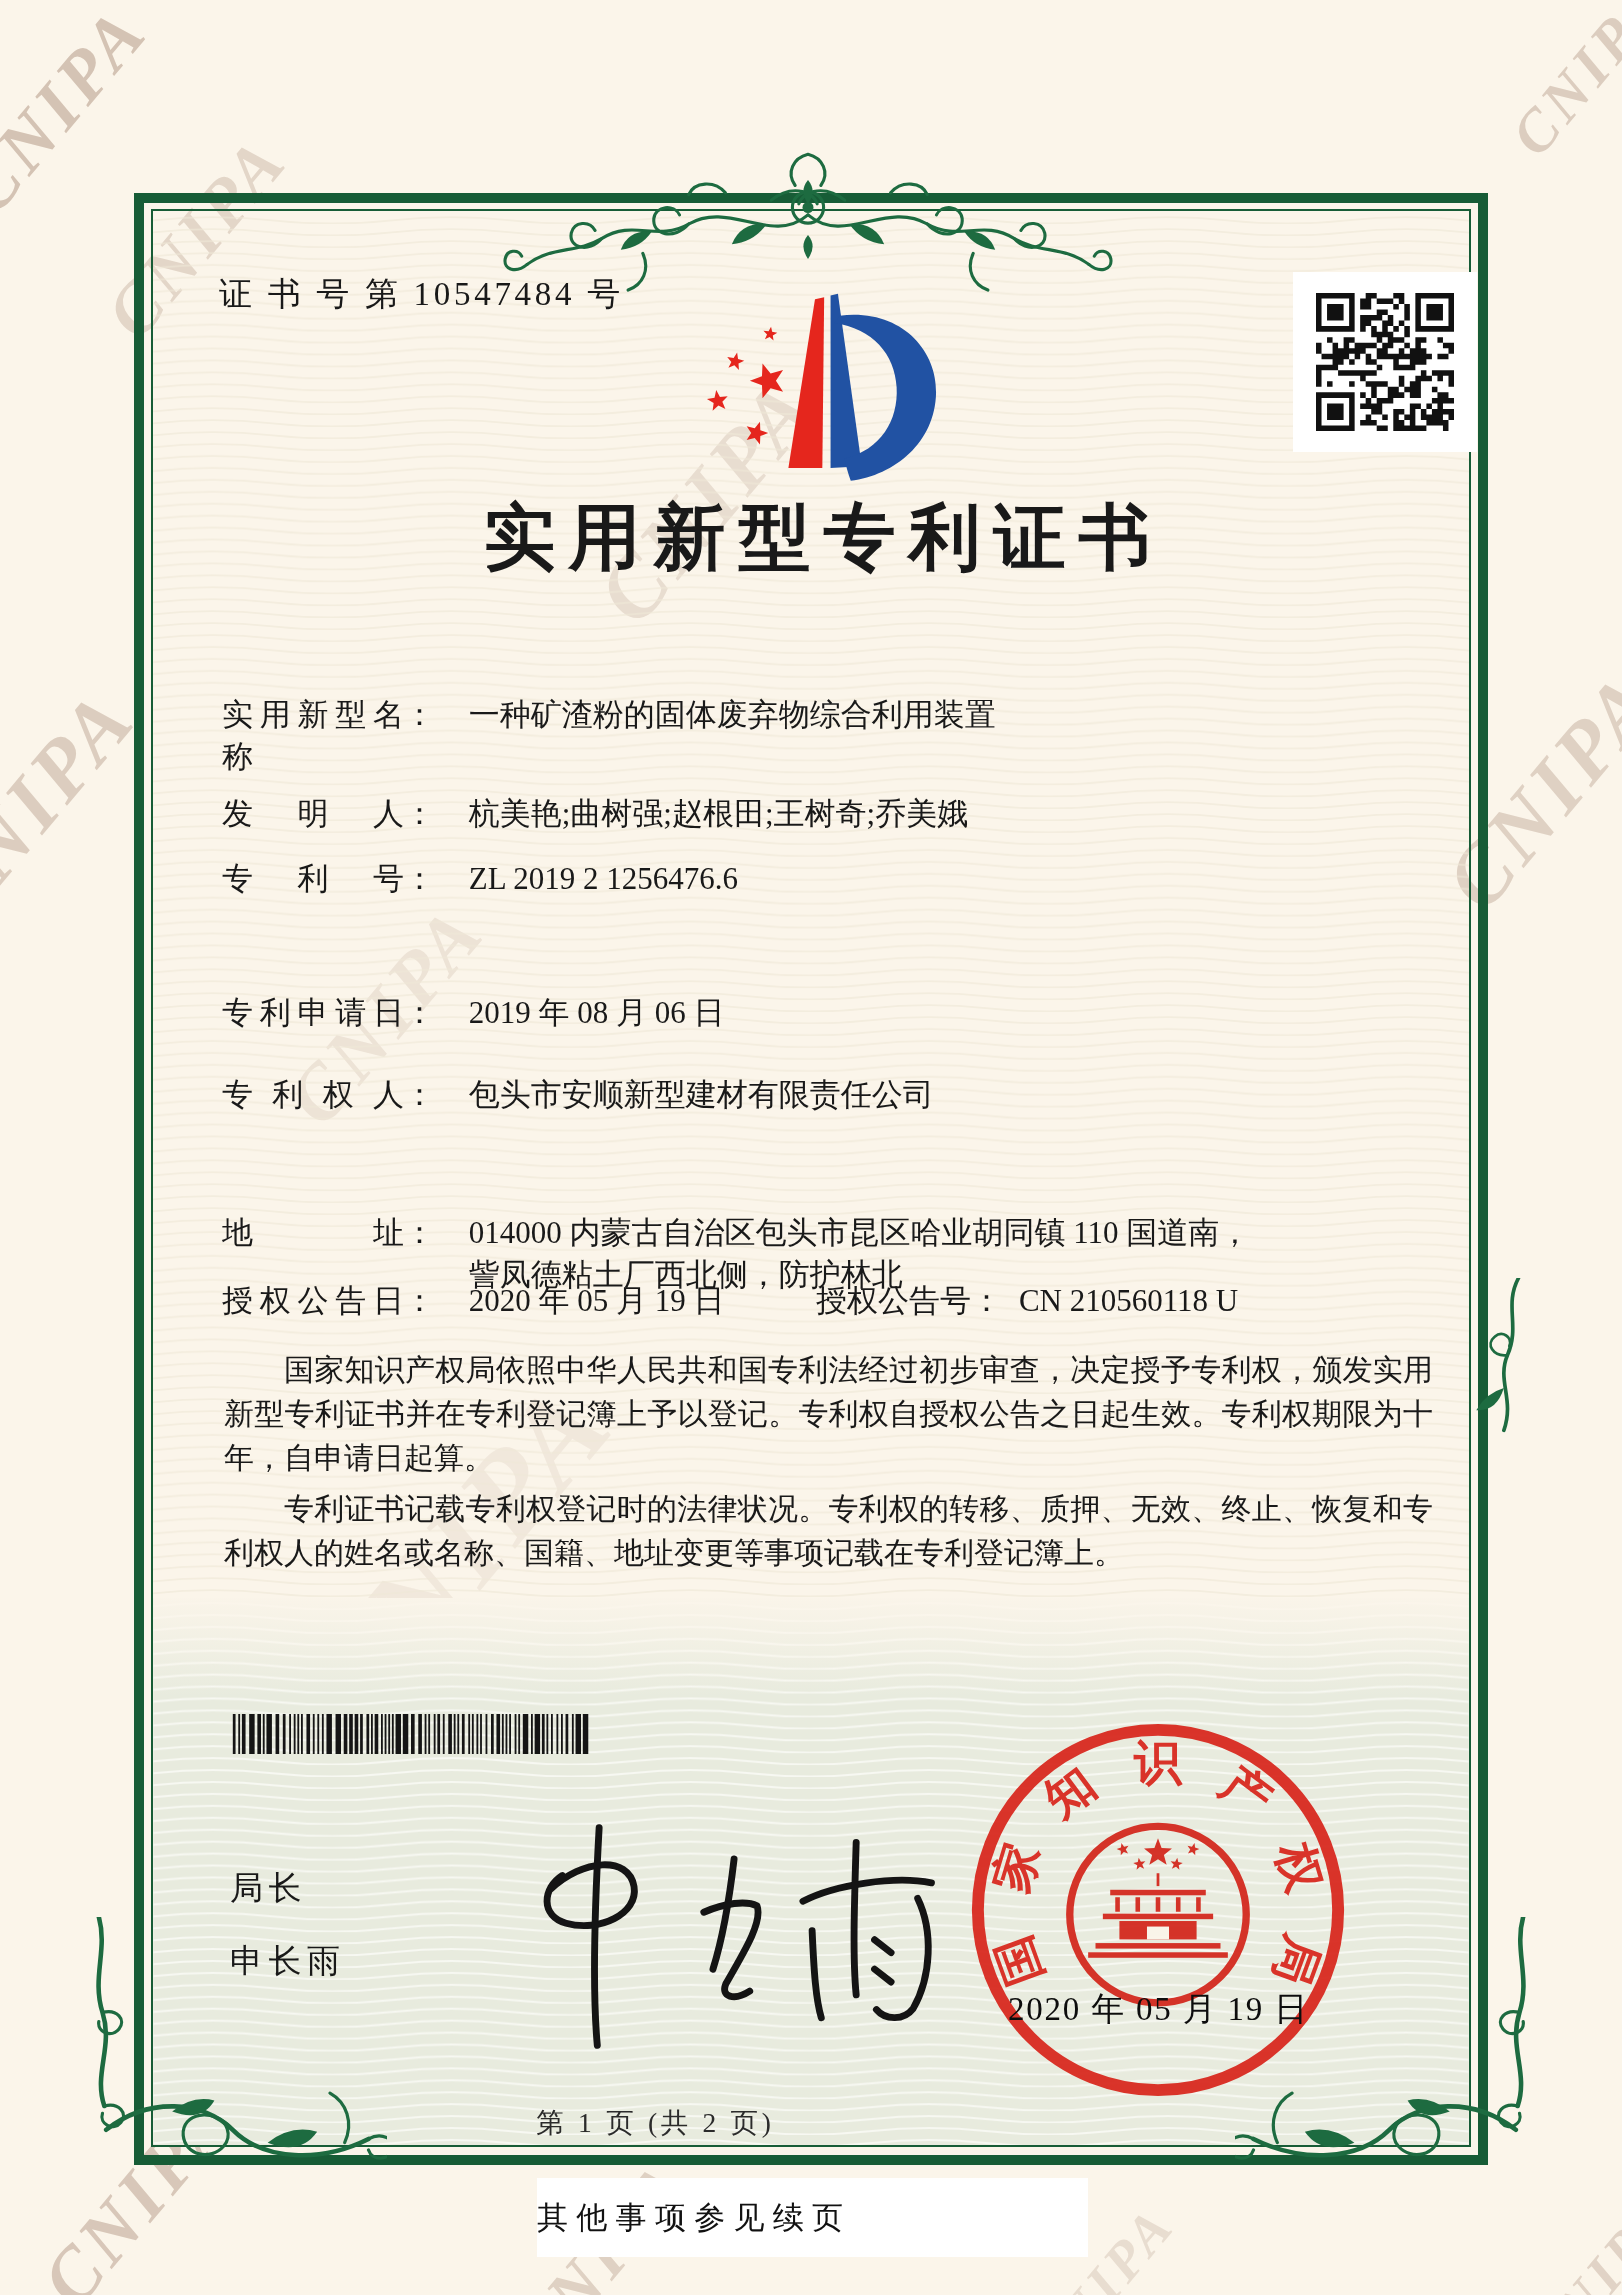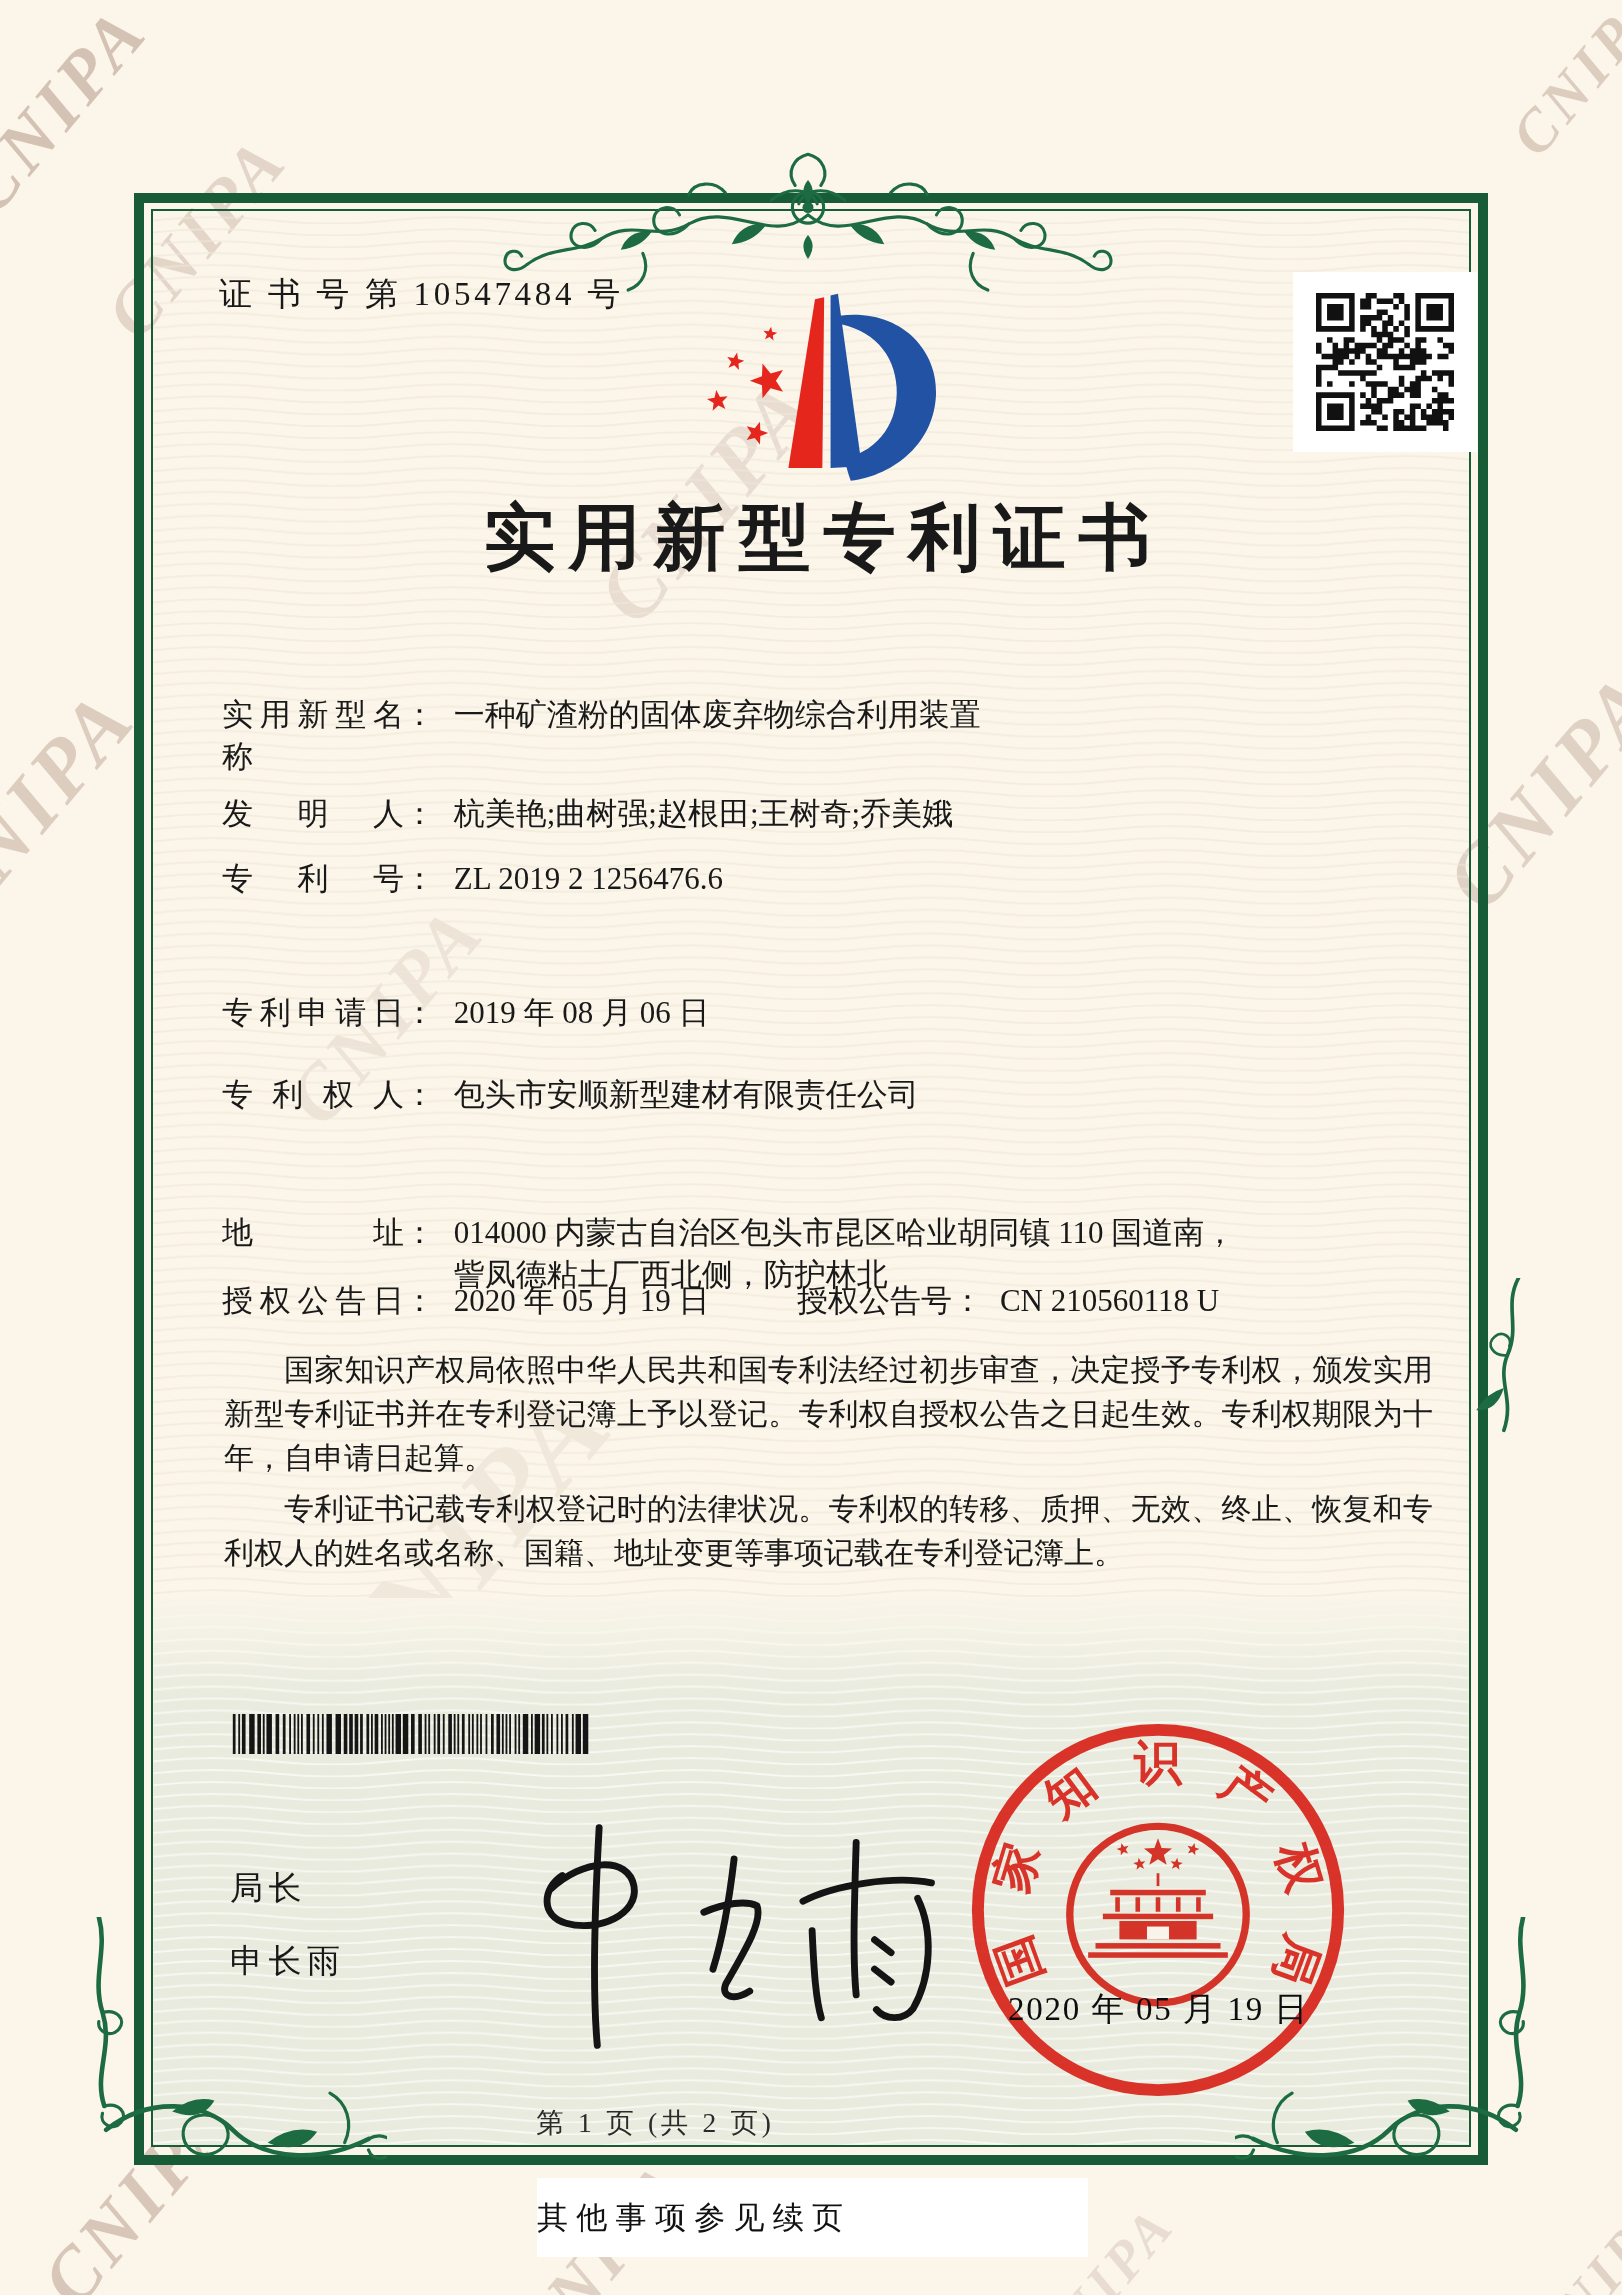--- a/index.html
+++ b/index.html
@@ -16,22 +16,22 @@
   .border-inner{position:absolute;left:151px;top:209px;width:1316px;height:1934px;border:2.8px solid #175c36;}
   
   .certno{position:absolute;left:219px;top:272px;font-size:33px;letter-spacing:3.7px;}
   
   .title{position:absolute;left:12px;top:490px;width:100%;text-align:center;font-size:72px;
          font-weight:700;letter-spacing:13px;}
   
   .frow{position:absolute;left:222px;width:1221px;font-size:31px;line-height:42px;}
   .flabel{display:inline-block;width:182px;text-align:justify;text-align-last:justify;vertical-align:top;}
   .fcolon{display:inline-block;vertical-align:top;}
-  .fvalue{display:inline-block;vertical-align:top;margin-left:11px;white-space:pre-line;max-width:992px;}
-  .gpair2{position:absolute;left:575px;top:0;}
+  .fvalue{display:inline-block;vertical-align:top;margin-left:26px;white-space:pre-line;max-width:992px;}
+  .gpair2{position:absolute;left:594px;top:0;}
   
   .bodywrap{position:absolute;left:224px;top:1348px;width:1209px;}
   .bodyp{margin:0 0 7.3px 0;font-size:30px;line-height:44px;text-indent:2em;text-align:justify;}
   
   .dir{position:absolute;left:230px;font-size:33px;font-family:"Liberation Sans","DejaVu Sans",sans-serif;
        font-weight:400;letter-spacing:5.5px;}
   
   .sealdate{position:absolute;left:961px;top:1987px;width:395px;text-align:center;font-size:33px;
             letter-spacing:1.8px;color:#0d0d0d;}
   

